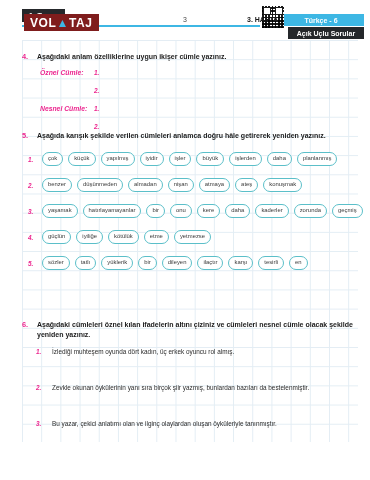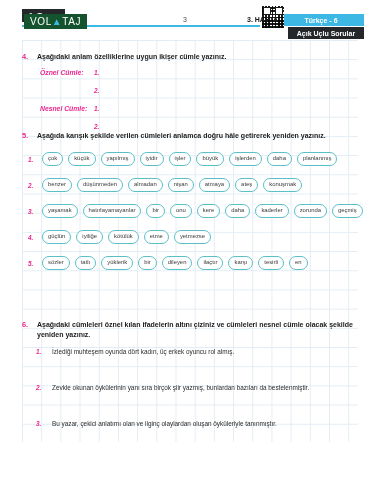--- a/index.html
+++ b/index.html
@@ -218,24 +218,24 @@
     position: absolute;
     left: 0;
     bottom: 10px;
     width: 370px;
     height: 16px;
   }
   .logo {
     position: absolute;
     left: 24px;
     top: 0;
-    background: #14532d;
+    background: #7f1d1d;
     color: #ffffff;
-    font-size: 10px;
-    font-weight: normal;
+    font-size: 12px;
+    font-weight: bold;
     letter-spacing: .6px;
     padding: 2.5px 6px;
     line-height: 1;
   }
   .logo .bolt { color: #3db7e4; }
   .page-no {
     position: absolute;
     left: 0; right: 0;
     top: 2px;
     text-align: center;

